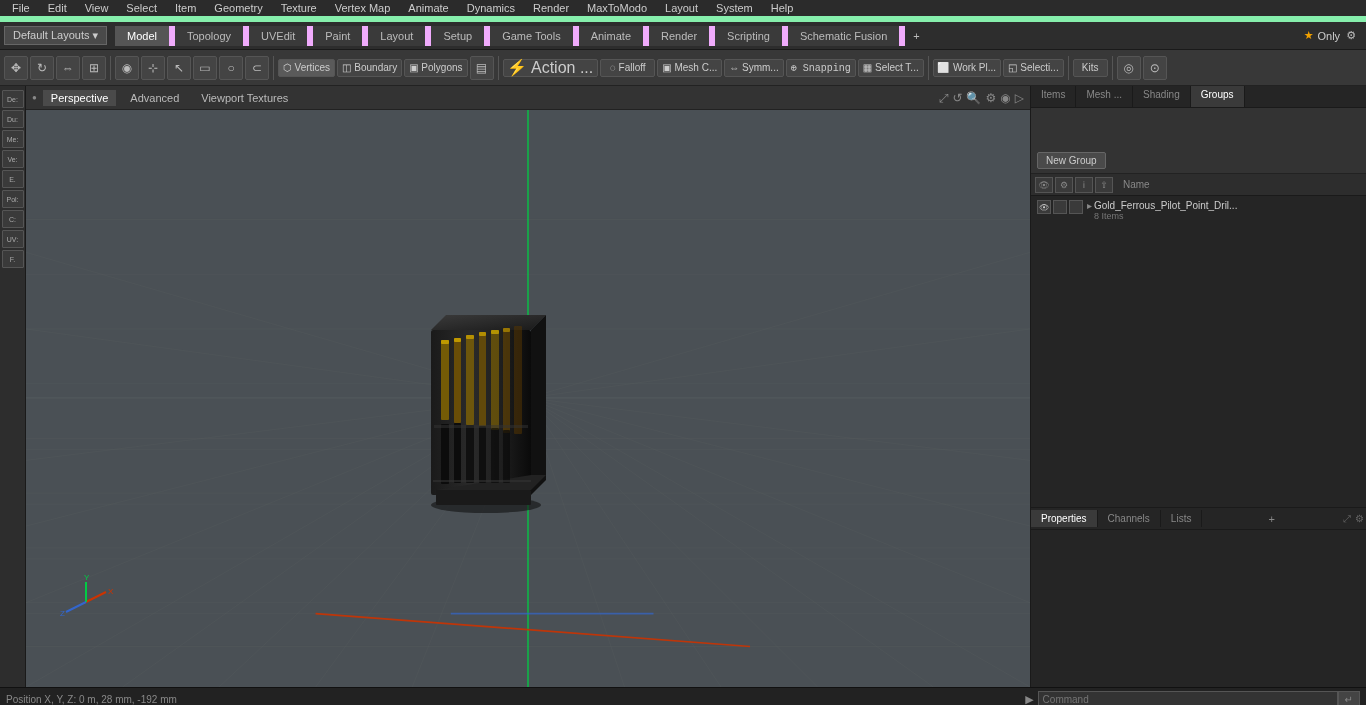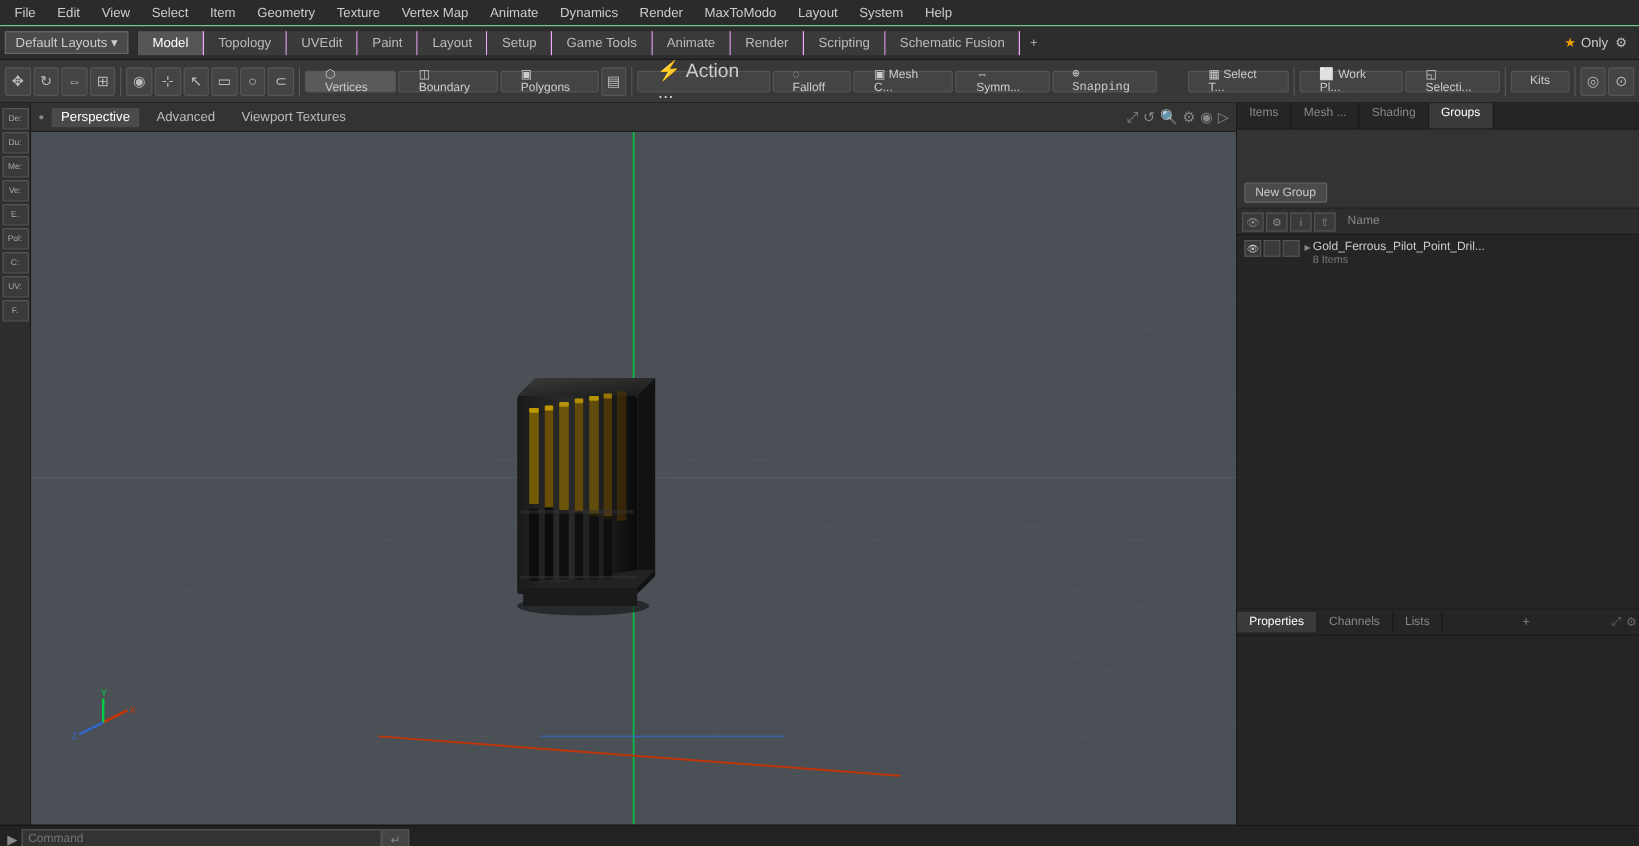--- a/index.html
+++ b/index.html
@@ -1,34 +1,34 @@
 <!DOCTYPE html>
 <html><head>
   <meta charset="utf-8">
   <style>
     * { margin: 0; padding: 0; box-sizing: border-box; }
     body { width: 1366px; height: 705px; background: #3a3a3a; font-family: Arial, sans-serif; font-size: 11px; color: #ccc; overflow: hidden; }
 
     
-    #menu-bar { display: flex; align-items: center; height: 22px; background: #2b2b2b; border-bottom: 1px solid #86efac; padding: 0 4px; gap: 2px; }
+    #menu-bar { display: flex; align-items: center; height: 22px; background: #2b2b2b; border-bottom: 6px solid #86efac; padding: 0 4px; gap: 2px; }
     .menu-item { padding: 2px 8px; color: #ccc; cursor: pointer; font-size: 11px; }
 
     
     #layout-bar { display: flex; align-items: center; height: 28px; background: #2d2d2d; border-bottom: 1px solid #1a1a1a; padding: 0 4px; justify-content: space-between; }
     #default-layouts { background: #4a4a4a; border: 1px solid #666; padding: 2px 8px; color: #ccc; font-size: 11px; margin-right: 8px; cursor: pointer; }
-    .layout-tab { padding: 4px 12px; background: #3a3a3a; color: #bbb; font-size: 11px; border-right: 1px solid #f0abfc; cursor: pointer; }
+    .layout-tab { padding: 4px 12px; background: #3a3a3a; color: #bbb; font-size: 11px; border-right: 6px solid #f0abfc; cursor: pointer; }
     .layout-tab.active { background: #555; color: #fff; }
     #layout-add { padding: 4px 8px; color: #bbb; cursor: pointer; }
     #star-only { margin-left: auto; display: flex; align-items: center; gap: 4px; }
     #star-icon { color: #f0a000; }
     #settings-icon { padding: 2px 6px; cursor: pointer; color: #bbb; }
 
     
     #tool-bar { display: flex; align-items: center; height: 36px; background: #383838; border-bottom: 1px solid #222; padding: 0 4px; gap: 2px; }
-    .tool-btn { display: flex; align-items: center; justify-content: center; height: 18px; padding: 0 16px; background: #444; border: 1px solid #555; color: #ccc; cursor: pointer; font-size: 10px; border-radius: 2px; }
+    .tool-btn { display: flex; align-items: center; justify-content: center; height: 18px; padding: 0 4px; background: #444; border: 1px solid #555; color: #ccc; cursor: pointer; font-size: 10px; border-radius: 2px; }
     .tool-btn.active { background: #5a5a5a; }
     .tool-btn-icon { width: 24px; height: 24px; display: flex; align-items: center; justify-content: center; background: #444; border: 1px solid #555; border-radius: 2px; cursor: pointer; color: #bbb; font-size: 12px; }
     .tool-sep { width: 1px; height: 24px; background: #555; margin: 0 2px; }
 
     
     #main-area { display: flex; width: 1366px; height: 601px; }
 
     
     #left-sidebar { width: 26px; background: #2d2d2d; border-right: 1px solid #1a1a1a; display: flex; flex-direction: column; align-items: center; padding: 4px 0; gap: 2px; }
     .sidebar-btn { width: 22px; height: 18px; background: #3a3a3a; border: 1px solid #555; color: #aaa; font-size: 7px; cursor: pointer; display: flex; align-items: center; justify-content: center; border-radius: 1px; }
@@ -151,21 +151,21 @@
   <div class="tool-btn active" style="font-size:10px;">⬡ Vertices</div>
   <div class="tool-btn" style="font-size:10px;">◫ Boundary</div>
   <div class="tool-btn" style="font-size:10px;">▣ Polygons</div>
   <div class="tool-btn-icon">▤</div>
   <div class="tool-sep"></div>
   <div class="tool-btn" style="font-size:16px; min-width:60px;">⚡ Action ...</div>
   <div class="tool-btn" style="font-size:10px; min-width:55px;">◌ Falloff</div>
   <div class="tool-btn" style="font-size:10px; min-width:60px;">▣ Mesh C...</div>
   <div class="tool-btn" style="font-size:10px; min-width:55px;">⇔ Symm...</div>
   <div class="tool-btn" style="font-size:10px; min-width:70px;font-family:Liberation Mono, monospace;">⊕ Snapping</div>
-  <div class="tool-btn" style="font-size:10px; min-width:65px;margin-left:24px;">▦ Select T...</div>
+  <div class="tool-btn" style="font-size:10px; min-width:65px;">▦ Select T...</div>
   <div class="tool-sep"></div>
   <div class="tool-btn" style="font-size:10px; min-width:60px;">⬜ Work Pl...</div>
   <div class="tool-btn" style="font-size:10px; min-width:60px;">◱ Selecti...</div>
   <div class="tool-sep"></div>
   <div class="tool-btn" style="font-size:10px; min-width:35px;">Kits</div>
   <div class="tool-sep"></div>
   <div class="tool-btn-icon">◎</div>
   <div class="tool-btn-icon">⊙</div>
 </div>
 
@@ -378,16 +378,17 @@
           <span class="props-ctrl">⤢</span>
           <span class="props-ctrl">⚙</span>
         </div>
       </div>
       <div id="props-content"></div>
     </div>
   </div>
 </div>
 
 <div id="command-bar">
+  <span id="pos-display">Position X, Y, Z:  0 m, 28 mm, -192 mm</span>
   <span id="cmd-arrow">▶</span>
   <input id="cmd-input" type="text" placeholder="Command" style="">
   <button id="cmd-submit">↵</button>
 </div>
 
 </body></html>

